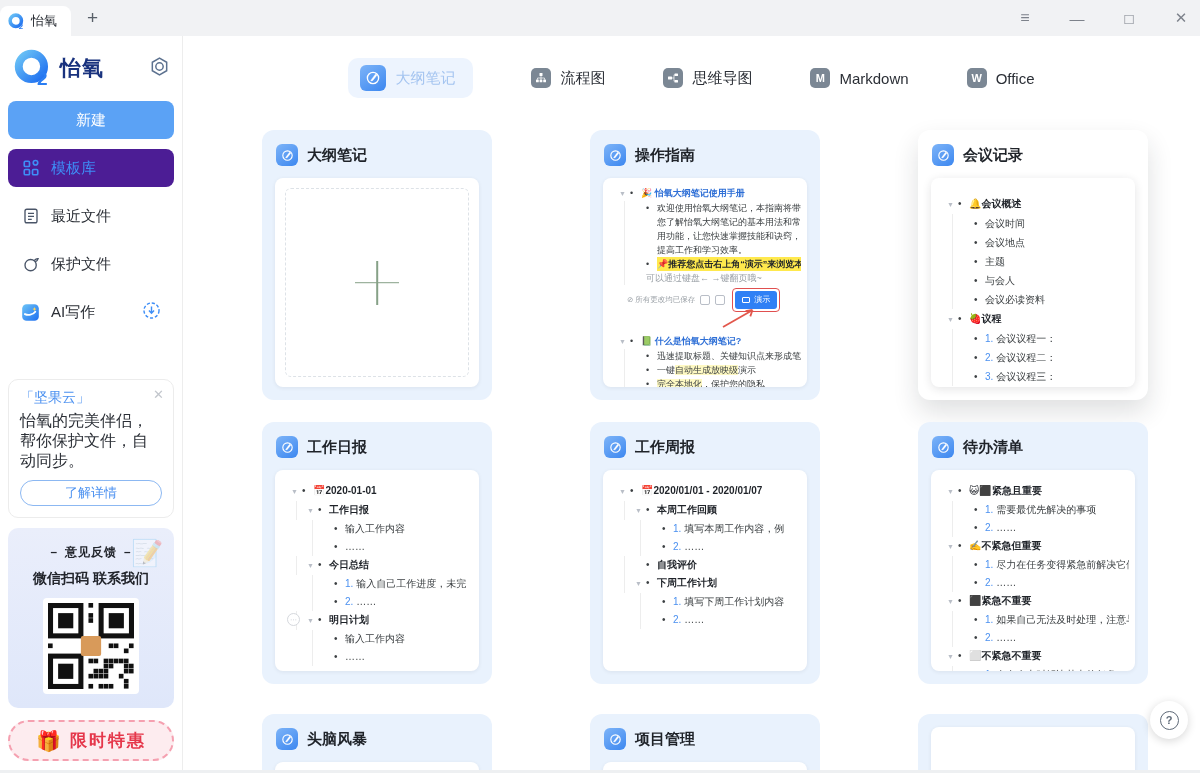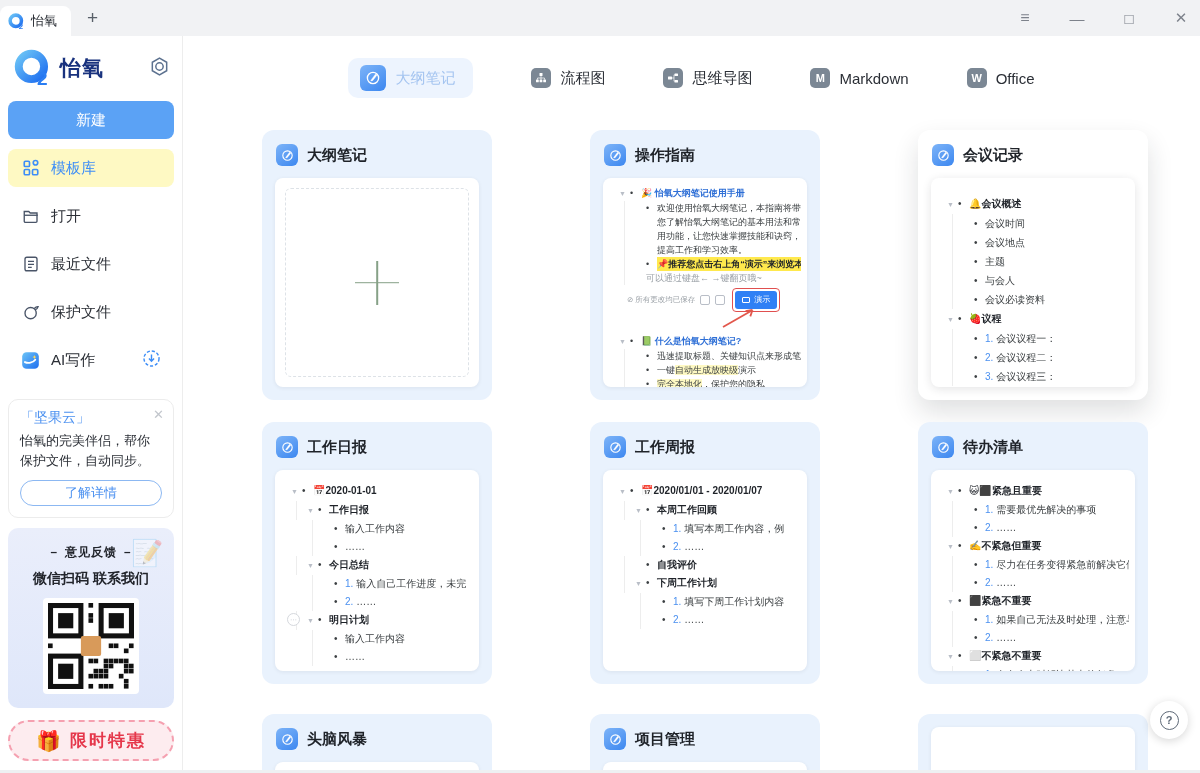--- a/index.html
+++ b/index.html
@@ -26,29 +26,29 @@
   
   .sidebar { width:183px; border-right:1px solid #ededed; display:flex; flex-direction:column; padding:0 8px; }
   .brand-row { display:flex; align-items:center; padding:13px 4px 10px 6px; }
   .brand-name { font-size:21px; font-weight:bold; color:#19327e; margin-left:8px; letter-spacing:1px; }
   .gear { margin-left:auto; color:#5c718f; }
   .btn-new { height:38px; border:none; border-radius:8px; background:#5ba2f5; color:#fff;
     font-size:15px; width:100%; margin:4px 0 10px; cursor:pointer; font-family:inherit; }
   .side-item { height:38px; display:flex; align-items:center; gap:11px; padding:0 13px;
     border-radius:8px; font-size:15px; color:#2b2f36; margin-bottom:10px; cursor:pointer; }
   .side-item .sicon { width:19px; height:19px; flex:none; display:flex; align-items:center; justify-content:center; }
-  .side-item.active { background:#fef9c3; color:#3e8ef7; }
+  .side-item.active { background:#4c1d95; color:#3e8ef7; }
   .side-item .trailing { margin-left:auto; }
 
   .side-spacer { flex:1; }
 
   .promo { border:1px solid #ececec; border-radius:10px; padding:9px 11px 11px; position:relative; margin-bottom:10px; }
   .promo-close { position:absolute; top:7px; right:9px; color:#c2c6cc; font-size:13px; cursor:pointer; }
   .promo-title { color:#4a90f0; font-size:14px; margin-bottom:4px; }
-  .promo-body { font-size:13px; line-height:20px; color:#2b2f36; }
+  .promo-body { font-size:16px; line-height:20px; color:#2b2f36; }
   .promo-cta { margin-top:9px; width:100%; height:26px; border-radius:14px; border:1px solid #8cb8f2;
     background:#fff; color:#4a90f0; font-size:13px; cursor:pointer; font-family:inherit; }
 
   .feedback { background:linear-gradient(180deg,#eaeefb,#dfe7fa); border-radius:10px; text-align:center;
     padding:16px 8px 14px; position:relative; margin-bottom:12px; }
   .fb-deco { position:absolute; right:10px; top:10px; font-size:26px; opacity:.35; }
   .fb-title { font-size:12px; font-weight:bold; color:#22252c; letter-spacing:1px; }
   .fb-sub { font-size:14px; font-weight:bold; color:#22252c; margin-top:9px; }
   .qr-box { width:96px; height:96px; background:#fff; border-radius:4px; margin:10px auto 0; padding:5px; }
 
@@ -184,29 +184,20 @@
         <svg width="18" height="18" viewBox="0 0 24 24" fill="none" stroke="#3e8ef7" stroke-width="2.2">
           <rect x="3" y="3" width="7" height="7" rx="1.5"></rect>
             <rect x="15" y="2" width="6" height="6" rx="3"></rect>
           <rect x="3" y="14" width="7" height="7" rx="1.5"></rect>
             <rect x="14" y="14" width="7" height="7" rx="1.5"></rect>
         </svg>
       </span>
       <span>模板库</span>
     </div>
 
-    <div class="side-item">
-      <span class="sicon">
-        <svg width="18" height="18" viewBox="0 0 24 24" fill="none" stroke="#4a5568" stroke-width="1.8">
-          <path d="M3 6 h6 l2 2 h9 v11 a1.5 1.5 0 0 1 -1.5 1.5 h-14 A1.5 1.5 0 0 1 3 19 Z"></path>
-          <path d="M3 11 h18"></path>
-        </svg>
-      </span>
-      <span>打开</span>
-    </div>
 
     <div class="side-item">
       <span class="sicon">
         <svg width="18" height="18" viewBox="0 0 24 24" fill="none" stroke="#4a5568" stroke-width="1.8">
           <rect x="4" y="3" width="16" height="18" rx="2.5"></rect>
             <path d="M8 8.5 h8 M8 12.5 h8 M8 16.5 h5"></path>
         </svg>
       </span>
       <span>最近文件</span>
     </div>

